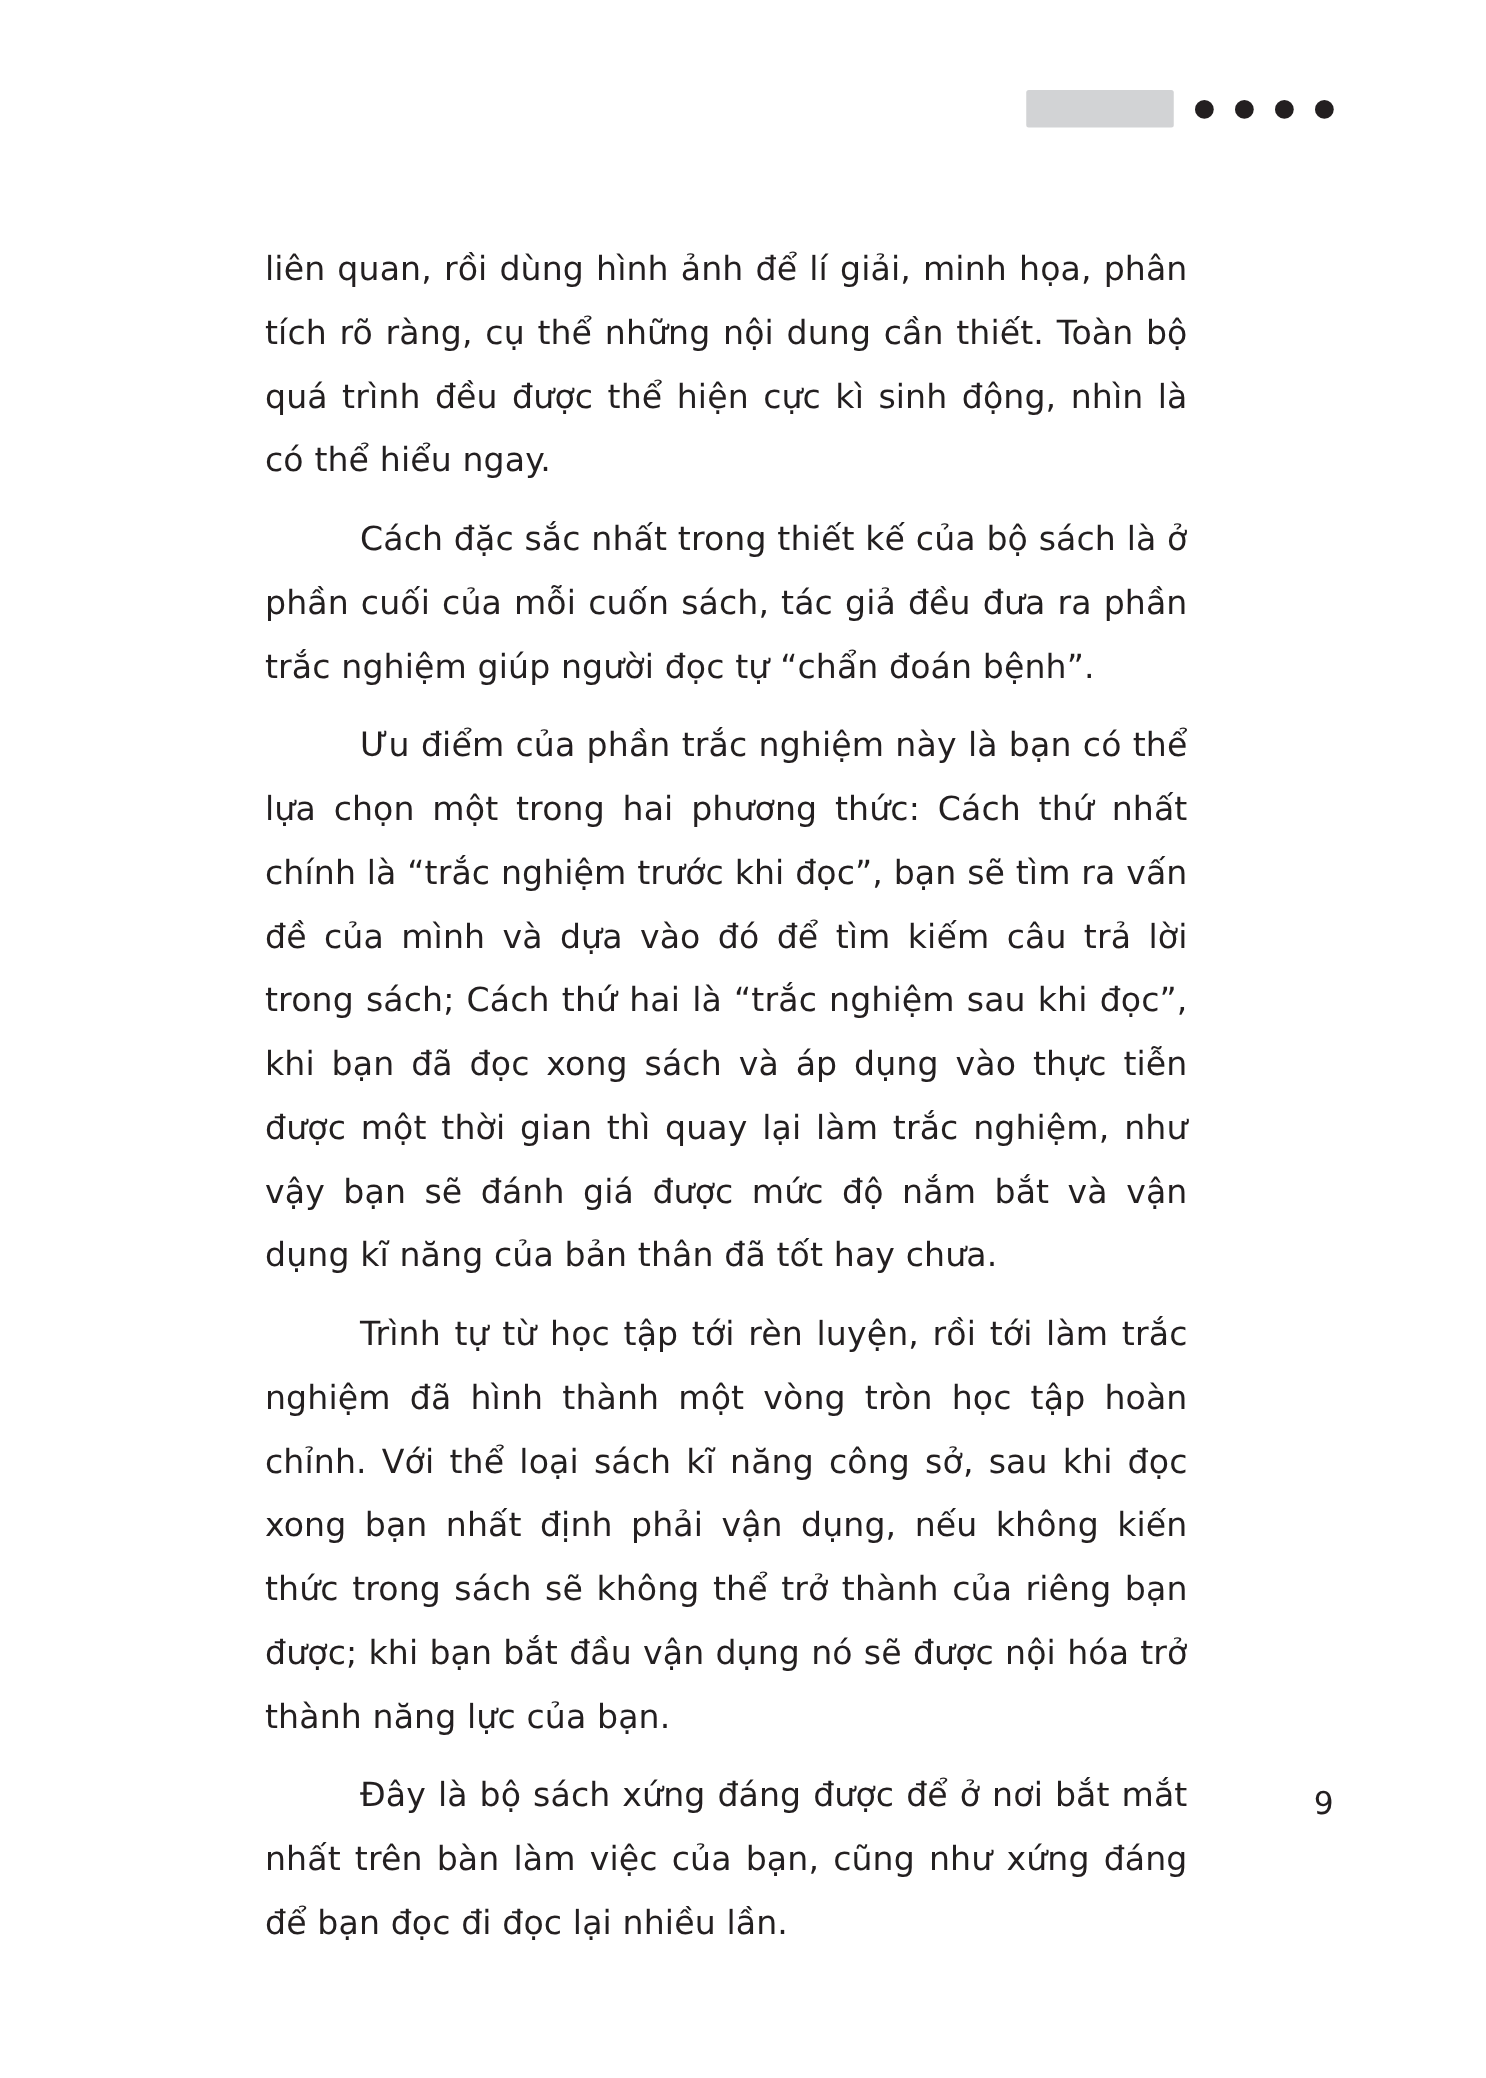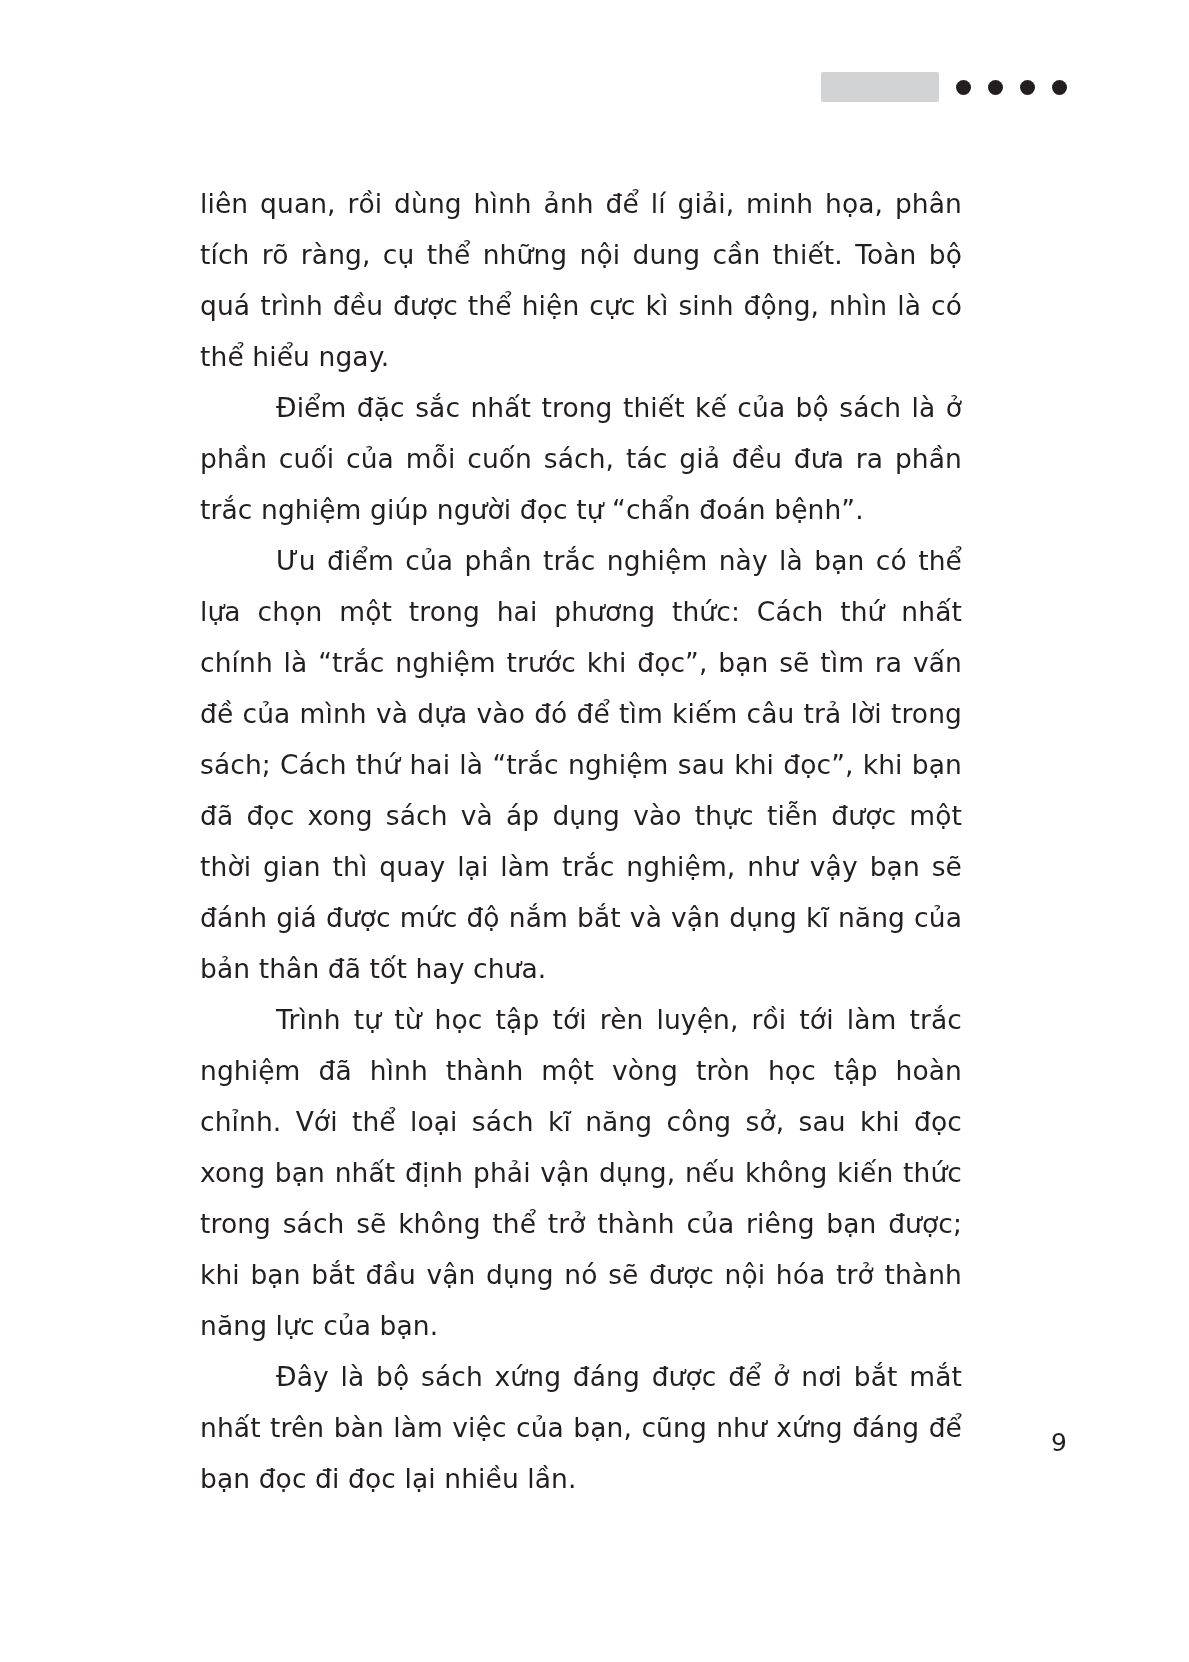--- a/index.html
+++ b/index.html
@@ -42,21 +42,21 @@
     background: #231f20;
     display: block;
   }
   .content {
     position: absolute;
     left: 200px;
     top: 178px;
     width: 762px;
   }
   p.para {
-    margin: 0;
+    margin: 12px;
     font-size: 26.5px;
     line-height: 51px;
     text-align: justify;
     text-justify: inter-word;
     letter-spacing: 0.1px;
     color: #231f20;
     font-weight: 400;
   }
   p.para.indent {
     text-indent: 76px;
@@ -77,21 +77,21 @@
   <div class="header-deco">
     <span class="deco-bar"></span>
     <span class="deco-dot"></span>
     <span class="deco-dot"></span>
     <span class="deco-dot"></span>
     <span class="deco-dot"></span>
   </div>
 
   <div class="content">
     <p class="para">liên quan, rồi dùng hình ảnh để lí giải, minh họa, phân tích rõ ràng, cụ thể những nội dung cần thiết. Toàn bộ quá trình đều được thể hiện cực kì sinh động, nhìn là có thể hiểu ngay.</p>
-    <p class="para indent">Điểm đặc sắc nhất trong thiết kế của bộ sách là ở phần cuối của mỗi cuốn sách, tác giả đều đưa ra phần trắc nghiệm giúp người đọc tự “chẩn đoán bệnh”.</p>
+    <p class="para indent">Cách đặc sắc nhất trong thiết kế của bộ sách là ở phần cuối của mỗi cuốn sách, tác giả đều đưa ra phần trắc nghiệm giúp người đọc tự “chẩn đoán bệnh”.</p>
     <p class="para indent">Ưu điểm của phần trắc nghiệm này là bạn có thể lựa chọn một trong hai phương thức: Cách thứ nhất chính là “trắc nghiệm trước khi đọc”, bạn sẽ tìm ra vấn đề của mình và dựa vào đó để tìm kiếm câu trả lời trong sách; Cách thứ hai là “trắc nghiệm sau khi đọc”, khi bạn đã đọc xong sách và áp dụng vào thực tiễn được một thời gian thì quay lại làm trắc nghiệm, như vậy bạn sẽ đánh giá được mức độ nắm bắt và vận dụng kĩ năng của bản thân đã tốt hay chưa.</p>
     <p class="para indent">Trình tự từ học tập tới rèn luyện, rồi tới làm trắc nghiệm đã hình thành một vòng tròn học tập hoàn chỉnh. Với thể loại sách kĩ năng công sở, sau khi đọc xong bạn nhất định phải vận dụng, nếu không kiến thức trong sách sẽ không thể trở thành của riêng bạn được; khi bạn bắt đầu vận dụng nó sẽ được nội hóa trở thành năng lực của bạn.</p>
     <p class="para indent">Đây là bộ sách xứng đáng được để ở nơi bắt mắt nhất trên bàn làm việc của bạn, cũng như xứng đáng để bạn đọc đi đọc lại nhiều lần.</p>
   </div>
 
   <div class="folio">9</div>
 
 </div>
 
 </body></html>

